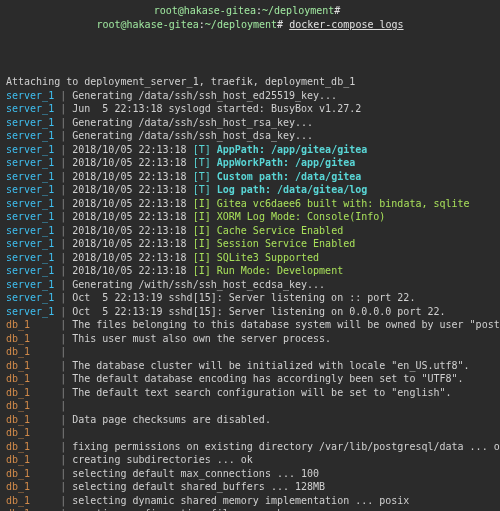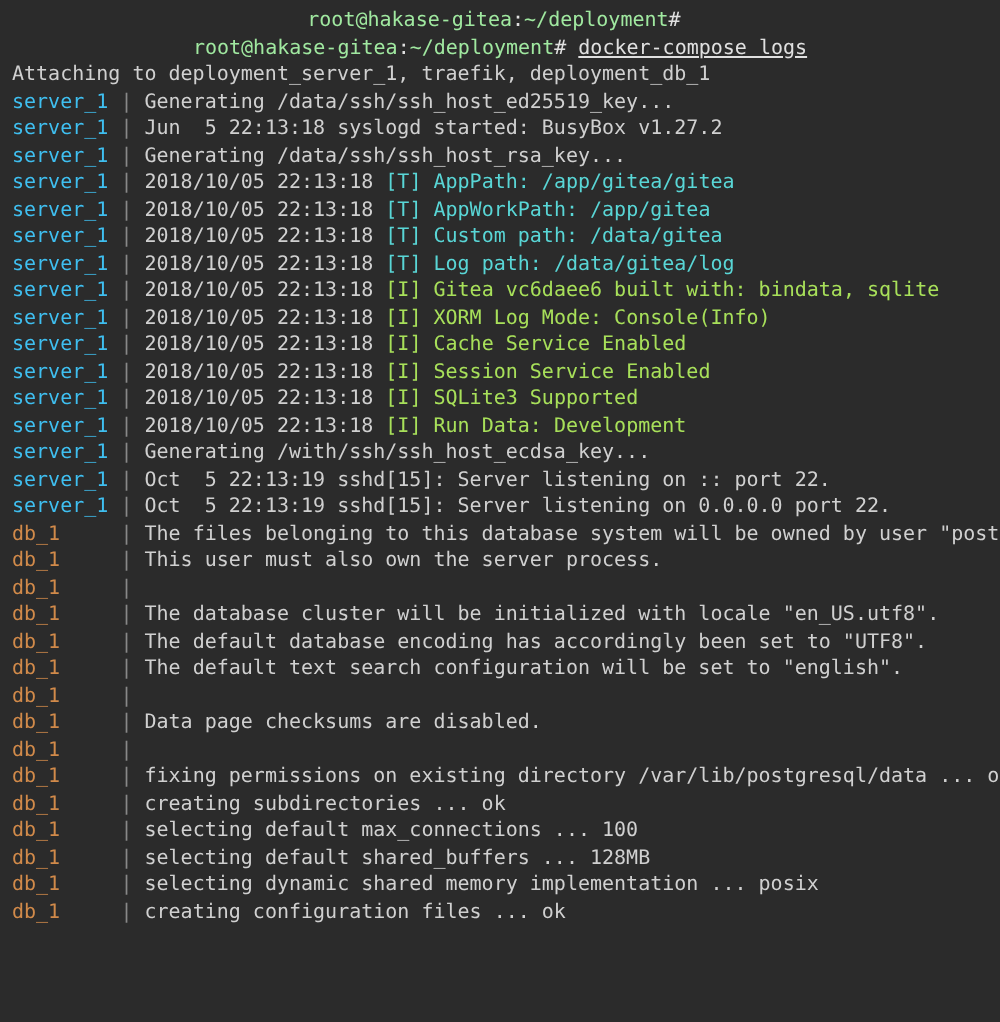--- a/index.html
+++ b/index.html
@@ -15,47 +15,48 @@
       padding: 4px 6px;
     }
     .prompt-line { white-space: pre; text-align: center; }
     .p-user { color: #a0e8a0; }
     .p-white { color: #e0e0e0; }
     .p-cmd { color: #e0e0e0; text-decoration: underline; }
     .line { white-space: pre; }
     .src-server { color: #3fbff0; }
     .src-db { color: #d18a4a; }
     .pipe { color: #888; }
-    .txt { color: #d0d0d0; }
+    .txt { color: #d0d0d0; margin-top: 44px; }
     .tag-t { color: #59d6d6; }
     .tag-i { color: #a8e05a; }
-    .msg-t { color: #59d6d6; }
+    .msg-t { color: #59d6d6; font-weight: bold; }
     .msg-i { color: #a8e05a; }
   </style>
 </head>
 <body>
 
 <div>
   <div class="prompt-line"><span class="p-user">root@hakase-gitea</span><span class="p-white">:</span><span class="p-user">~/deployment</span><span class="p-white">#</span> <span class="p-cmd"></span></div>
   <div class="prompt-line"><span class="p-user">root@hakase-gitea</span><span class="p-white">:</span><span class="p-user">~/deployment</span><span class="p-white">#</span> <span class="p-cmd">docker-compose logs</span></div>
   <div class="line txt">Attaching to deployment_server_1, traefik, deployment_db_1</div>
   <div id="log-sink">
       <div class="line"><span class="src-server">server_1 </span><span class="pipe">| </span><span class="txt">Generating /data/ssh/ssh_host_ed25519_key...</span></div>
       <div class="line"><span class="src-server">server_1 </span><span class="pipe">| </span><span class="txt">Jun  5 22:13:18 syslogd started: BusyBox v1.27.2</span></div>
       <div class="line"><span class="src-server">server_1 </span><span class="pipe">| </span><span class="txt">Generating /data/ssh/ssh_host_rsa_key...</span></div>
+      <div class="line"><span class="src-server">server_1 </span><span class="pipe">| </span><span class="txt">Generating /data/ssh/ssh_host_dsa_key...</span></div>
       <div class="line"><span class="src-server">server_1 </span><span class="pipe">| </span><span class="txt">2018/10/05 22:13:18 </span><span class="tag-t">[T] </span><span class="msg-t">AppPath: /app/gitea/gitea</span></div>
       <div class="line"><span class="src-server">server_1 </span><span class="pipe">| </span><span class="txt">2018/10/05 22:13:18 </span><span class="tag-t">[T] </span><span class="msg-t">AppWorkPath: /app/gitea</span></div>
       <div class="line"><span class="src-server">server_1 </span><span class="pipe">| </span><span class="txt">2018/10/05 22:13:18 </span><span class="tag-t">[T] </span><span class="msg-t">Custom path: /data/gitea</span></div>
       <div class="line"><span class="src-server">server_1 </span><span class="pipe">| </span><span class="txt">2018/10/05 22:13:18 </span><span class="tag-t">[T] </span><span class="msg-t">Log path: /data/gitea/log</span></div>
       <div class="line"><span class="src-server">server_1 </span><span class="pipe">| </span><span class="txt">2018/10/05 22:13:18 </span><span class="tag-i">[I] </span><span class="msg-i">Gitea vc6daee6 built with: bindata, sqlite</span></div>
       <div class="line"><span class="src-server">server_1 </span><span class="pipe">| </span><span class="txt">2018/10/05 22:13:18 </span><span class="tag-i">[I] </span><span class="msg-i">XORM Log Mode: Console(Info)</span></div>
       <div class="line"><span class="src-server">server_1 </span><span class="pipe">| </span><span class="txt">2018/10/05 22:13:18 </span><span class="tag-i">[I] </span><span class="msg-i">Cache Service Enabled</span></div>
       <div class="line"><span class="src-server">server_1 </span><span class="pipe">| </span><span class="txt">2018/10/05 22:13:18 </span><span class="tag-i">[I] </span><span class="msg-i">Session Service Enabled</span></div>
       <div class="line"><span class="src-server">server_1 </span><span class="pipe">| </span><span class="txt">2018/10/05 22:13:18 </span><span class="tag-i">[I] </span><span class="msg-i">SQLite3 Supported</span></div>
-      <div class="line"><span class="src-server">server_1 </span><span class="pipe">| </span><span class="txt">2018/10/05 22:13:18 </span><span class="tag-i">[I] </span><span class="msg-i">Run Data: Development</span></div>
+      <div class="line"><span class="src-server">server_1 </span><span class="pipe">| </span><span class="txt">2018/10/05 22:13:18 </span><span class="tag-i">[I] </span><span class="msg-i">Run Mode: Development</span></div>
       <div class="line"><span class="src-server">server_1 </span><span class="pipe">| </span><span class="txt">Generating /with/ssh/ssh_host_ecdsa_key...</span></div>
       <div class="line"><span class="src-server">server_1 </span><span class="pipe">| </span><span class="txt">Oct  5 22:13:19 sshd[15]: Server listening on :: port 22.</span></div>
       <div class="line"><span class="src-server">server_1 </span><span class="pipe">| </span><span class="txt">Oct  5 22:13:19 sshd[15]: Server listening on 0.0.0.0 port 22.</span></div>
       <div class="line"><span class="src-db">db_1     </span><span class="pipe">| </span><span class="txt">The files belonging to this database system will be owned by user "postgres".</span></div>
       <div class="line"><span class="src-db">db_1     </span><span class="pipe">| </span><span class="txt">This user must also own the server process.</span></div>
       <div class="line"><span class="src-db">db_1     </span><span class="pipe">| </span><span class="txt"></span></div>
       <div class="line"><span class="src-db">db_1     </span><span class="pipe">| </span><span class="txt">The database cluster will be initialized with locale "en_US.utf8".</span></div>
       <div class="line"><span class="src-db">db_1     </span><span class="pipe">| </span><span class="txt">The default database encoding has accordingly been set to "UTF8".</span></div>
       <div class="line"><span class="src-db">db_1     </span><span class="pipe">| </span><span class="txt">The default text search configuration will be set to "english".</span></div>
       <div class="line"><span class="src-db">db_1     </span><span class="pipe">| </span><span class="txt"></span></div>

